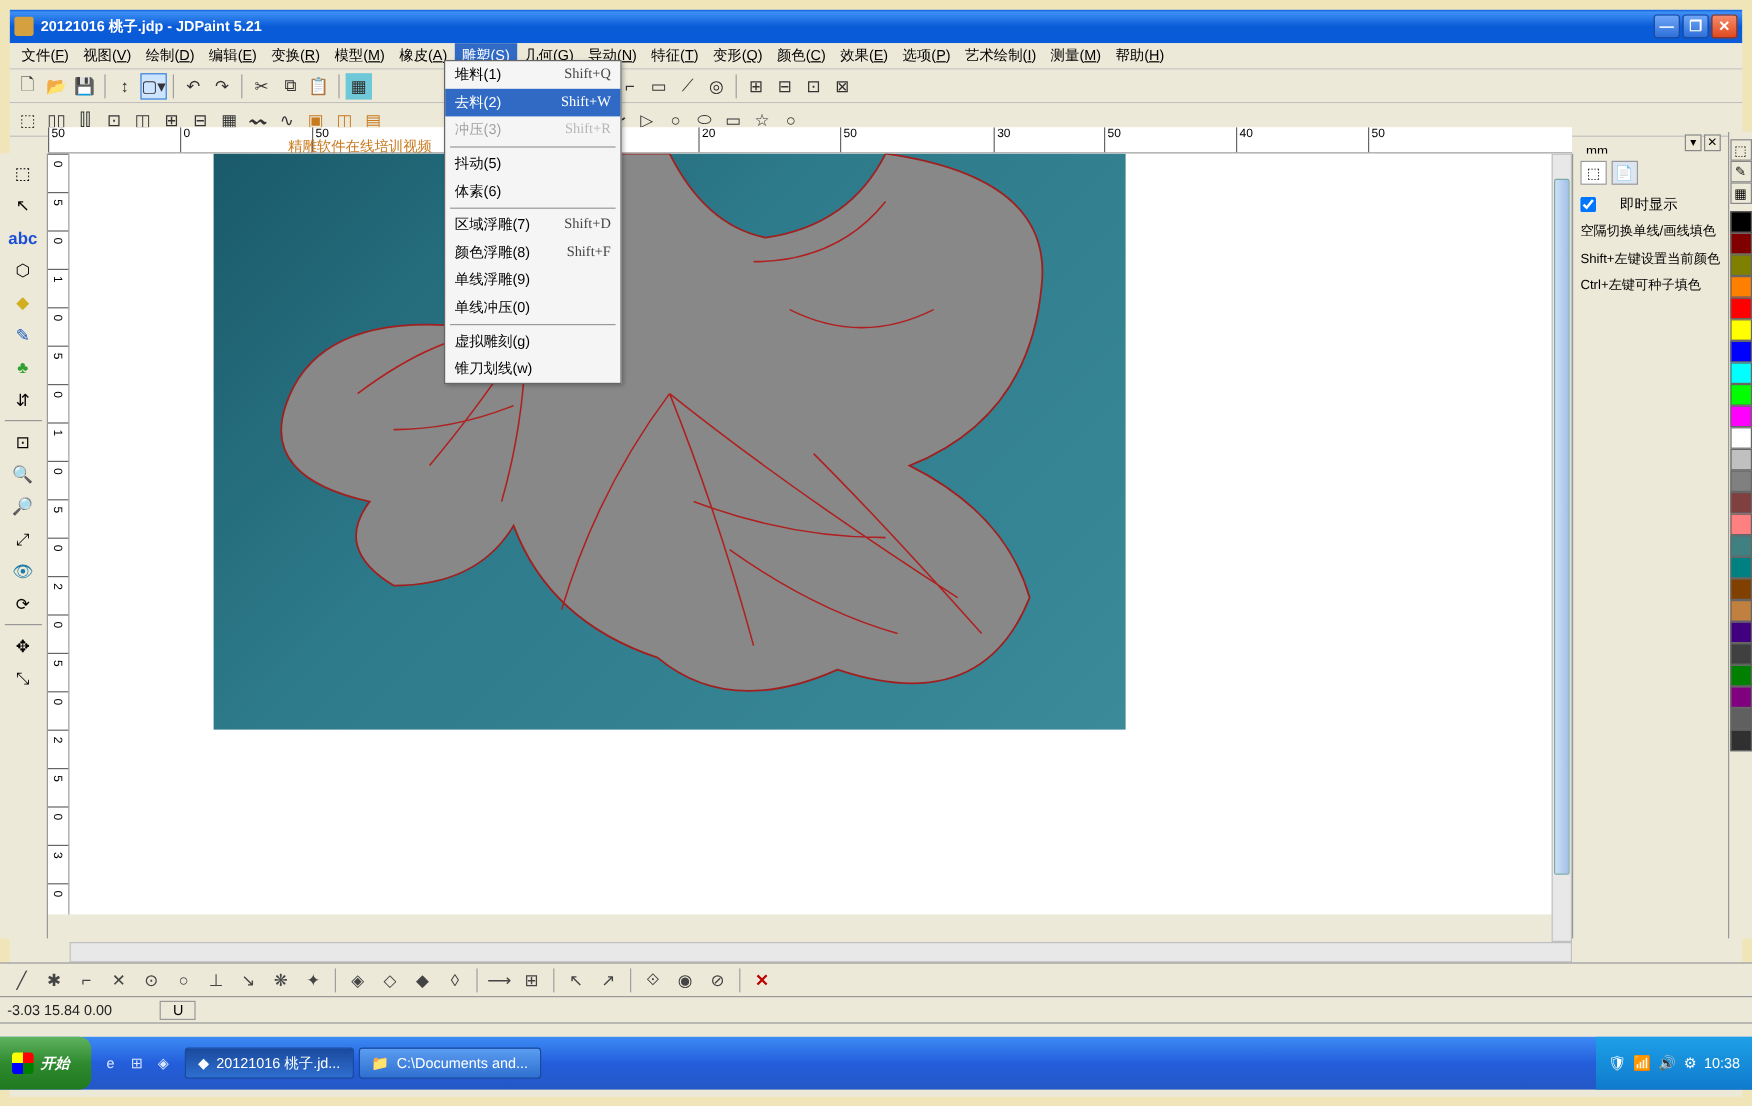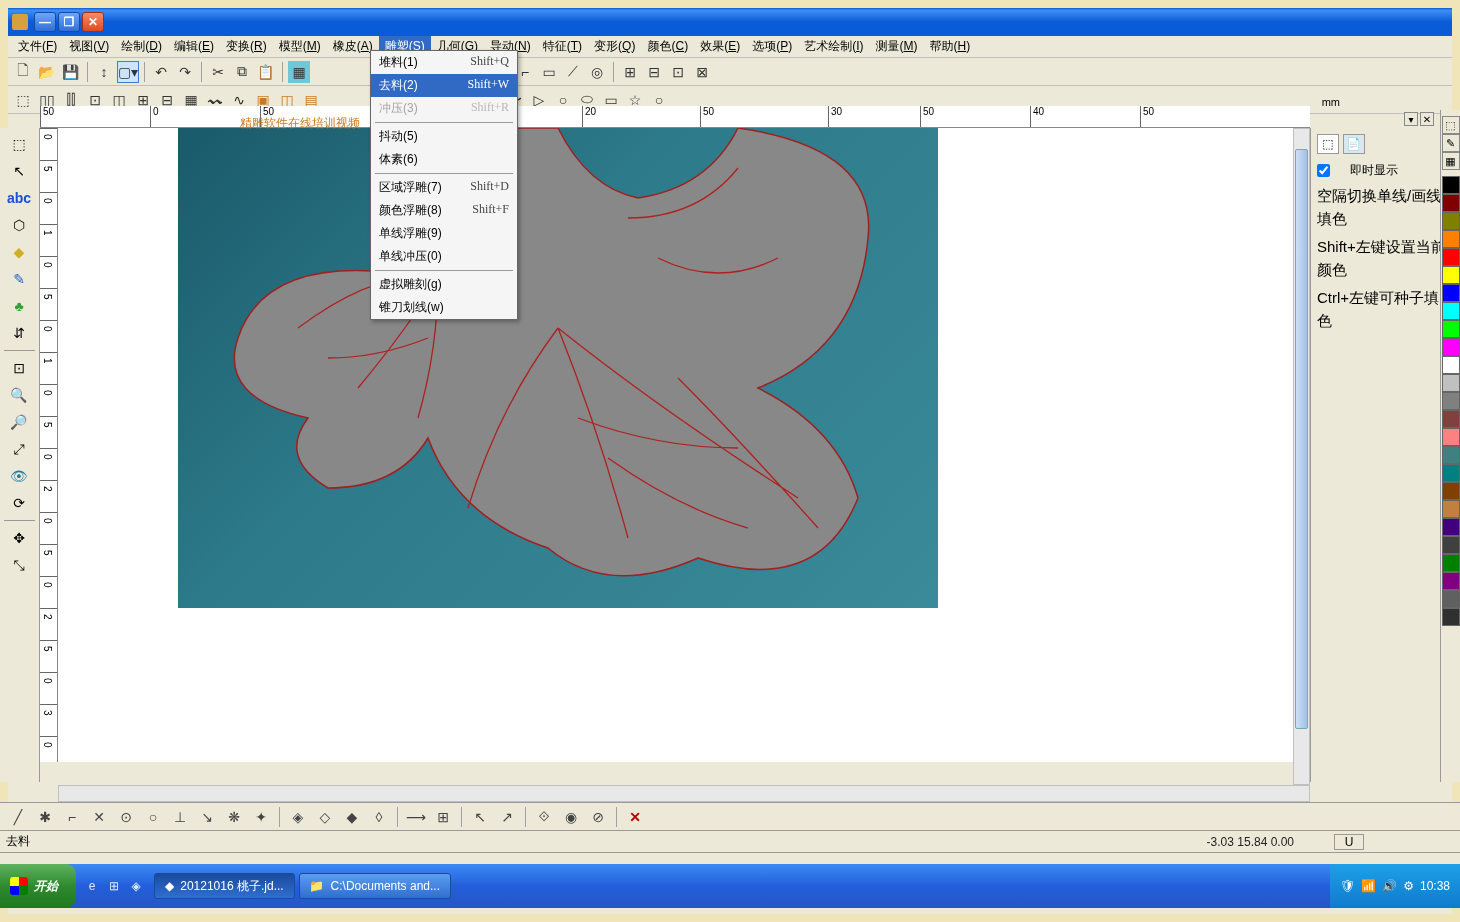--- a/index.html
+++ b/index.html
@@ -23,21 +23,21 @@
 .toolbar { background: #ece9d8; height: 28px; display: flex; align-items: center; padding: 0 4px; border-bottom: 1px solid #c0c0c0; gap: 2px; }
 .tb-sep { width: 1px; height: 20px; background: #a0a0a0; margin: 0 3px; }
 .tb-btn { width: 22px; height: 22px; display: flex; align-items: center; justify-content: center; border: 1px solid transparent; cursor: pointer; font-size: 14px; color: #333; }
 .tb-btn.sel { background: #cce4ff; border-color: #3a7fd5; }
 
 
 .ruler-h { position: absolute; left: 40px; right: 150px; top: 106px; height: 22px; background: #fff; border-bottom: 1px solid #888; font-size: 10px; overflow: hidden; }
 .ruler-h .ticks { position: relative; height: 100%; }
 .ruler-h .tick { position: absolute; top: 0; height: 100%; border-left: 1px solid #666; }
 .ruler-h .tick span { position: absolute; top: 0; left: 2px; font-size: 10px; }
-.ruler-unit { position: absolute; right: 120px; top: 96px; font-size: 11px; }
+.ruler-unit { position: absolute; right: 120px; top: 120px; font-size: 11px; }
 
 .ruler-v { position: absolute; left: 40px; top: 128px; bottom: 160px; width: 18px; background: #fff; border-right: 1px solid #888; font-size: 10px; }
 .ruler-v .tick { position: absolute; left: 0; width: 100%; border-top: 1px solid #666; }
 .ruler-v .tick span { writing-mode: vertical-rl; font-size: 10px; margin-left: 2px; }
 
 
 .left-tools { position: absolute; left: 0; top: 128px; bottom: 140px; width: 40px; background: #ece9d8; border-right: 1px solid #999; display: flex; flex-direction: column; gap: 3px; padding: 4px; }
 .lt-btn { width: 30px; height: 24px; display: flex; align-items: center; justify-content: center; cursor: pointer; font-size: 14px; }
 .lt-sep { height: 1px; background: #999; margin: 2px 0; }
 
@@ -54,21 +54,21 @@
 .dropdown .ditem .sc { color: #444; font-family: Tahoma; }
 .dropdown .ditem.hl { background: #316ac5; color: white; }
 .dropdown .ditem.hl .sc { color: white; }
 .dropdown .dsep { height: 1px; background: #999; margin: 2px 4px; }
 
 
 .right-panel { position: absolute; right: 0; top: 128px; bottom: 140px; width: 150px; background: #ece9d8; border-left: 1px solid #999; padding: 6px; font-size: 12px; }
 .right-tabs { display: flex; gap: 4px; margin-bottom: 8px; }
 .rtab { width: 22px; height: 20px; border: 1px solid #999; display: flex; align-items: center; justify-content: center; cursor: pointer; background: #fff; }
 .rpanel-content label { display: flex; align-items: center; gap: 20px; margin: 6px 0; }
-.rpanel-content .hint { font-size: 15px; color: #000; margin: 6px 0; line-height: 1.5; }
+.rpanel-content .hint { font-size: 11px; color: #000; margin: 6px 0; line-height: 1.5; }
 
 
 .color-strip { position: absolute; right: 0; top: 110px; width: 20px; bottom: 140px; background: #ece9d8; display: flex; flex-direction: column; gap: 0; padding-top: 6px; z-index: 5; border-left: 1px solid #999;}
 .cs { width: 18px; height: 18px; border: 1px solid #666; margin: 0 auto; }
 
 
 .bottom-tools { position: absolute; left: 0; right: 0; bottom: 92px; height: 28px; background: #ece9d8; border-top: 1px solid #999; display: flex; align-items: center; gap: 3px; padding: 0 6px; }
 .bt-btn { width: 24px; height: 22px; display:flex;align-items:center;justify-content:center;cursor:pointer; font-size: 14px; color: #444; }
 .bt-btn.red { color: #b00; font-weight: bold; }
 
@@ -97,20 +97,21 @@
 .vscroll .thumb { position:absolute; left:1px; right:1px; top: 20px; height: 580px; background: linear-gradient(to right,#d0e0f5,#a0c0e8); border: 1px solid #7aa; border-radius: 2px; }
 
 .right-small-close { position:absolute; right: 26px; top: 112px; display:flex; gap: 2px; z-index:6;}
 .right-small-close span { width:14px;height:14px;border:1px solid #888;font-size:10px;display:flex;align-items:center;justify-content:center;cursor:pointer;background:#ece9d8;}
 </style>
 </head>
 <body>
 
 <div class="titlebar">
   <div class="icon"></div>
+  <div class="title">20121016 桃子.jdp - JDPaint 5.21</div>
   <div class="win-btns">
     <div class="win-btn">—</div>
     <div class="win-btn">❐</div>
     <div class="win-btn close">✕</div>
   </div>
 </div>
 
 <div class="menubar" id="menubar">
     <div class="mitem">文件(<u>F</u>)</div>
     <div class="mitem">视图(<u>V</u>)</div>
@@ -420,21 +421,20 @@
   <div class="bt-btn">↗</div>
   <div class="tb-sep"></div>
   <div class="bt-btn">⟐</div>
   <div class="bt-btn">◉</div>
   <div class="bt-btn">⊘</div>
   <div class="tb-sep"></div>
   <div class="bt-btn red">✕</div>
 </div>
 
 <div class="statusbar">
-  <div class="hint">去料</div>
   <div class="coords">-3.03 15.84 0.00</div>
   <div class="mode">U</div>
   <div style="width:80px"></div>
 </div>
 
 <div class="blankbar"></div>
 
 <div class="taskbar">
   <div class="start-btn">
     <div class="logo"></div>

